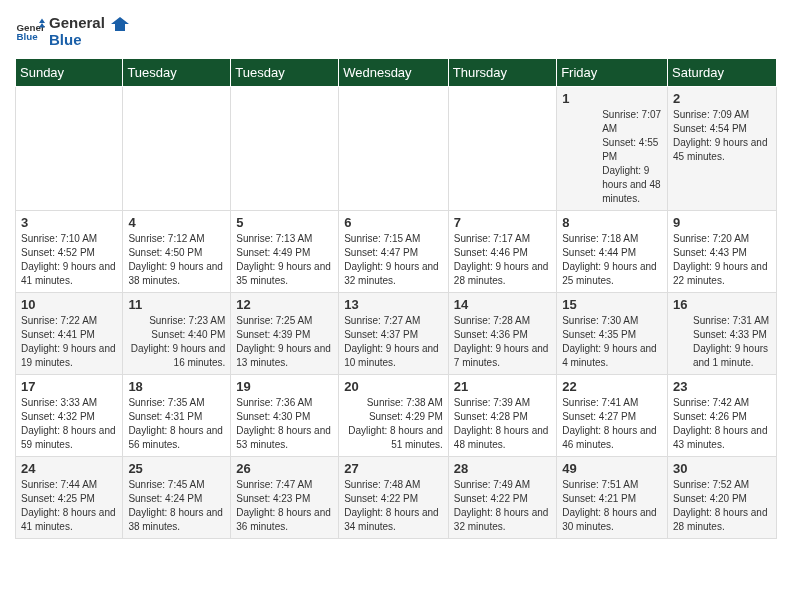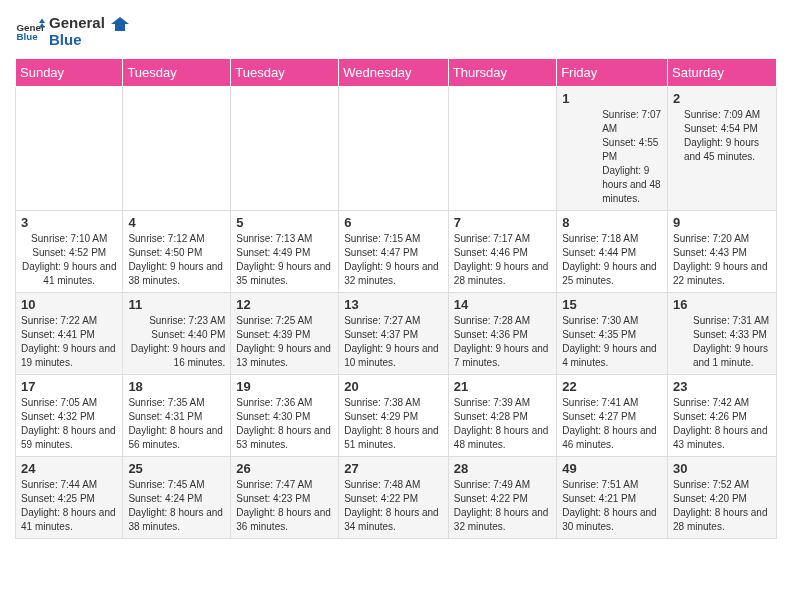--- a/index.html
+++ b/index.html
@@ -5,21 +5,21 @@
     * { box-sizing: border-box; margin: 0; padding: 0; }
     body { font-family: Arial, sans-serif; background: #fff; width: 792px; min-height: 612px; }
     .page { width: 792px; padding: 15px; }
     .header { display: flex; justify-content: space-between; align-items: flex-start; margin-bottom: 10px; }
     .logo { display: flex; align-items: center; }
     .logo-icon { width: 30px; height: 30px; margin-right: 4px; }
     .title-block { text-align: right; }
     .month-title { font-size: 36px; font-weight: 300; color: #333; }
     .location { font-size: 16px; color: #555; }
     table { width: 100%; border-collapse: collapse; }
-    thead tr { background-color: #ec4899; color: white; }
+    thead tr { background-color: #14532d; color: white; }
     thead th { padding: 6px 4px; font-size: 13px; font-weight: normal; text-align: left; border: 1px solid #fff; }
     tbody tr { vertical-align: top; }
     tbody td { border: 1px solid #ddd; padding: 4px 5px; width: 113px; min-height: 80px; font-size: 10.5px; color: #333; background: #fff; }
     tbody tr:nth-child(odd) td { background: #f5f5f5; }
     .day-num { font-size: 13px; font-weight: bold; display: block; margin-bottom: 2px; }
     .day-info { font-size: 10px; line-height: 1.4; color: #333; }
     .empty-cell { background: #fff !important; }
   </style>
 </head>
 <body>
@@ -69,29 +69,29 @@
           <td class="empty-cell"></td>
           <td class="empty-cell"></td>
           <td>
             <span class="day-num">1</span>
             <div class="day-info" style="white-space: pre-line; margin-left: 40px;">Sunrise: 7:07 AM
 Sunset: 4:55 PM
 Daylight: 9 hours and 48 minutes.</div>
           </td>
           <td>
             <span class="day-num">2</span>
-            <div class="day-info" style="white-space: pre-line; margin-left: 11px;">Sunrise: 7:09 AM
+            <div class="day-info" style="white-space: pre-line;">Sunrise: 7:09 AM
 Sunset: 4:54 PM
 Daylight: 9 hours and 45 minutes.</div>
           </td>
         </tr>
         <tr>
           <td>
             <span class="day-num">3</span>
-            <div class="day-info" style="white-space: pre-line; text-align: center;">Sunrise: 7:10 AM
+            <div class="day-info" style="white-space: pre-line;">Sunrise: 7:10 AM
 Sunset: 4:52 PM
 Daylight: 9 hours and 41 minutes.</div>
           </td>
           <td>
             <span class="day-num">4</span>
             <div class="day-info" style="white-space: pre-line;">Sunrise: 7:12 AM
 Sunset: 4:50 PM
 Daylight: 9 hours and 38 minutes.</div>
           </td>
           <td>
@@ -165,39 +165,39 @@
           <td>
             <span class="day-num">16</span>
             <div class="day-info" style="white-space: pre-line; margin-left: 20px;">Sunrise: 7:31 AM
 Sunset: 4:33 PM
 Daylight: 9 hours and 1 minute.</div>
           </td>
         </tr>
         <tr>
           <td>
             <span class="day-num">17</span>
-            <div class="day-info" style="white-space: pre-line;">Sunrise: 7:05 AM
+            <div class="day-info" style="white-space: pre-line;">Sunrise: 3:33 AM
 Sunset: 4:32 PM
 Daylight: 8 hours and 59 minutes.</div>
           </td>
           <td>
             <span class="day-num">18</span>
             <div class="day-info" style="white-space: pre-line;">Sunrise: 7:35 AM
 Sunset: 4:31 PM
 Daylight: 8 hours and 56 minutes.</div>
           </td>
           <td>
             <span class="day-num">19</span>
             <div class="day-info" style="white-space: pre-line;">Sunrise: 7:36 AM
 Sunset: 4:30 PM
 Daylight: 8 hours and 53 minutes.</div>
           </td>
           <td>
             <span class="day-num">20</span>
-            <div class="day-info" style="white-space: pre-line;">Sunrise: 7:38 AM
+            <div class="day-info" style="white-space: pre-line; text-align: right;">Sunrise: 7:38 AM
 Sunset: 4:29 PM
 Daylight: 8 hours and 51 minutes.</div>
           </td>
           <td>
             <span class="day-num">21</span>
             <div class="day-info" style="white-space: pre-line;">Sunrise: 7:39 AM
 Sunset: 4:28 PM
 Daylight: 8 hours and 48 minutes.</div>
           </td>
           <td>

